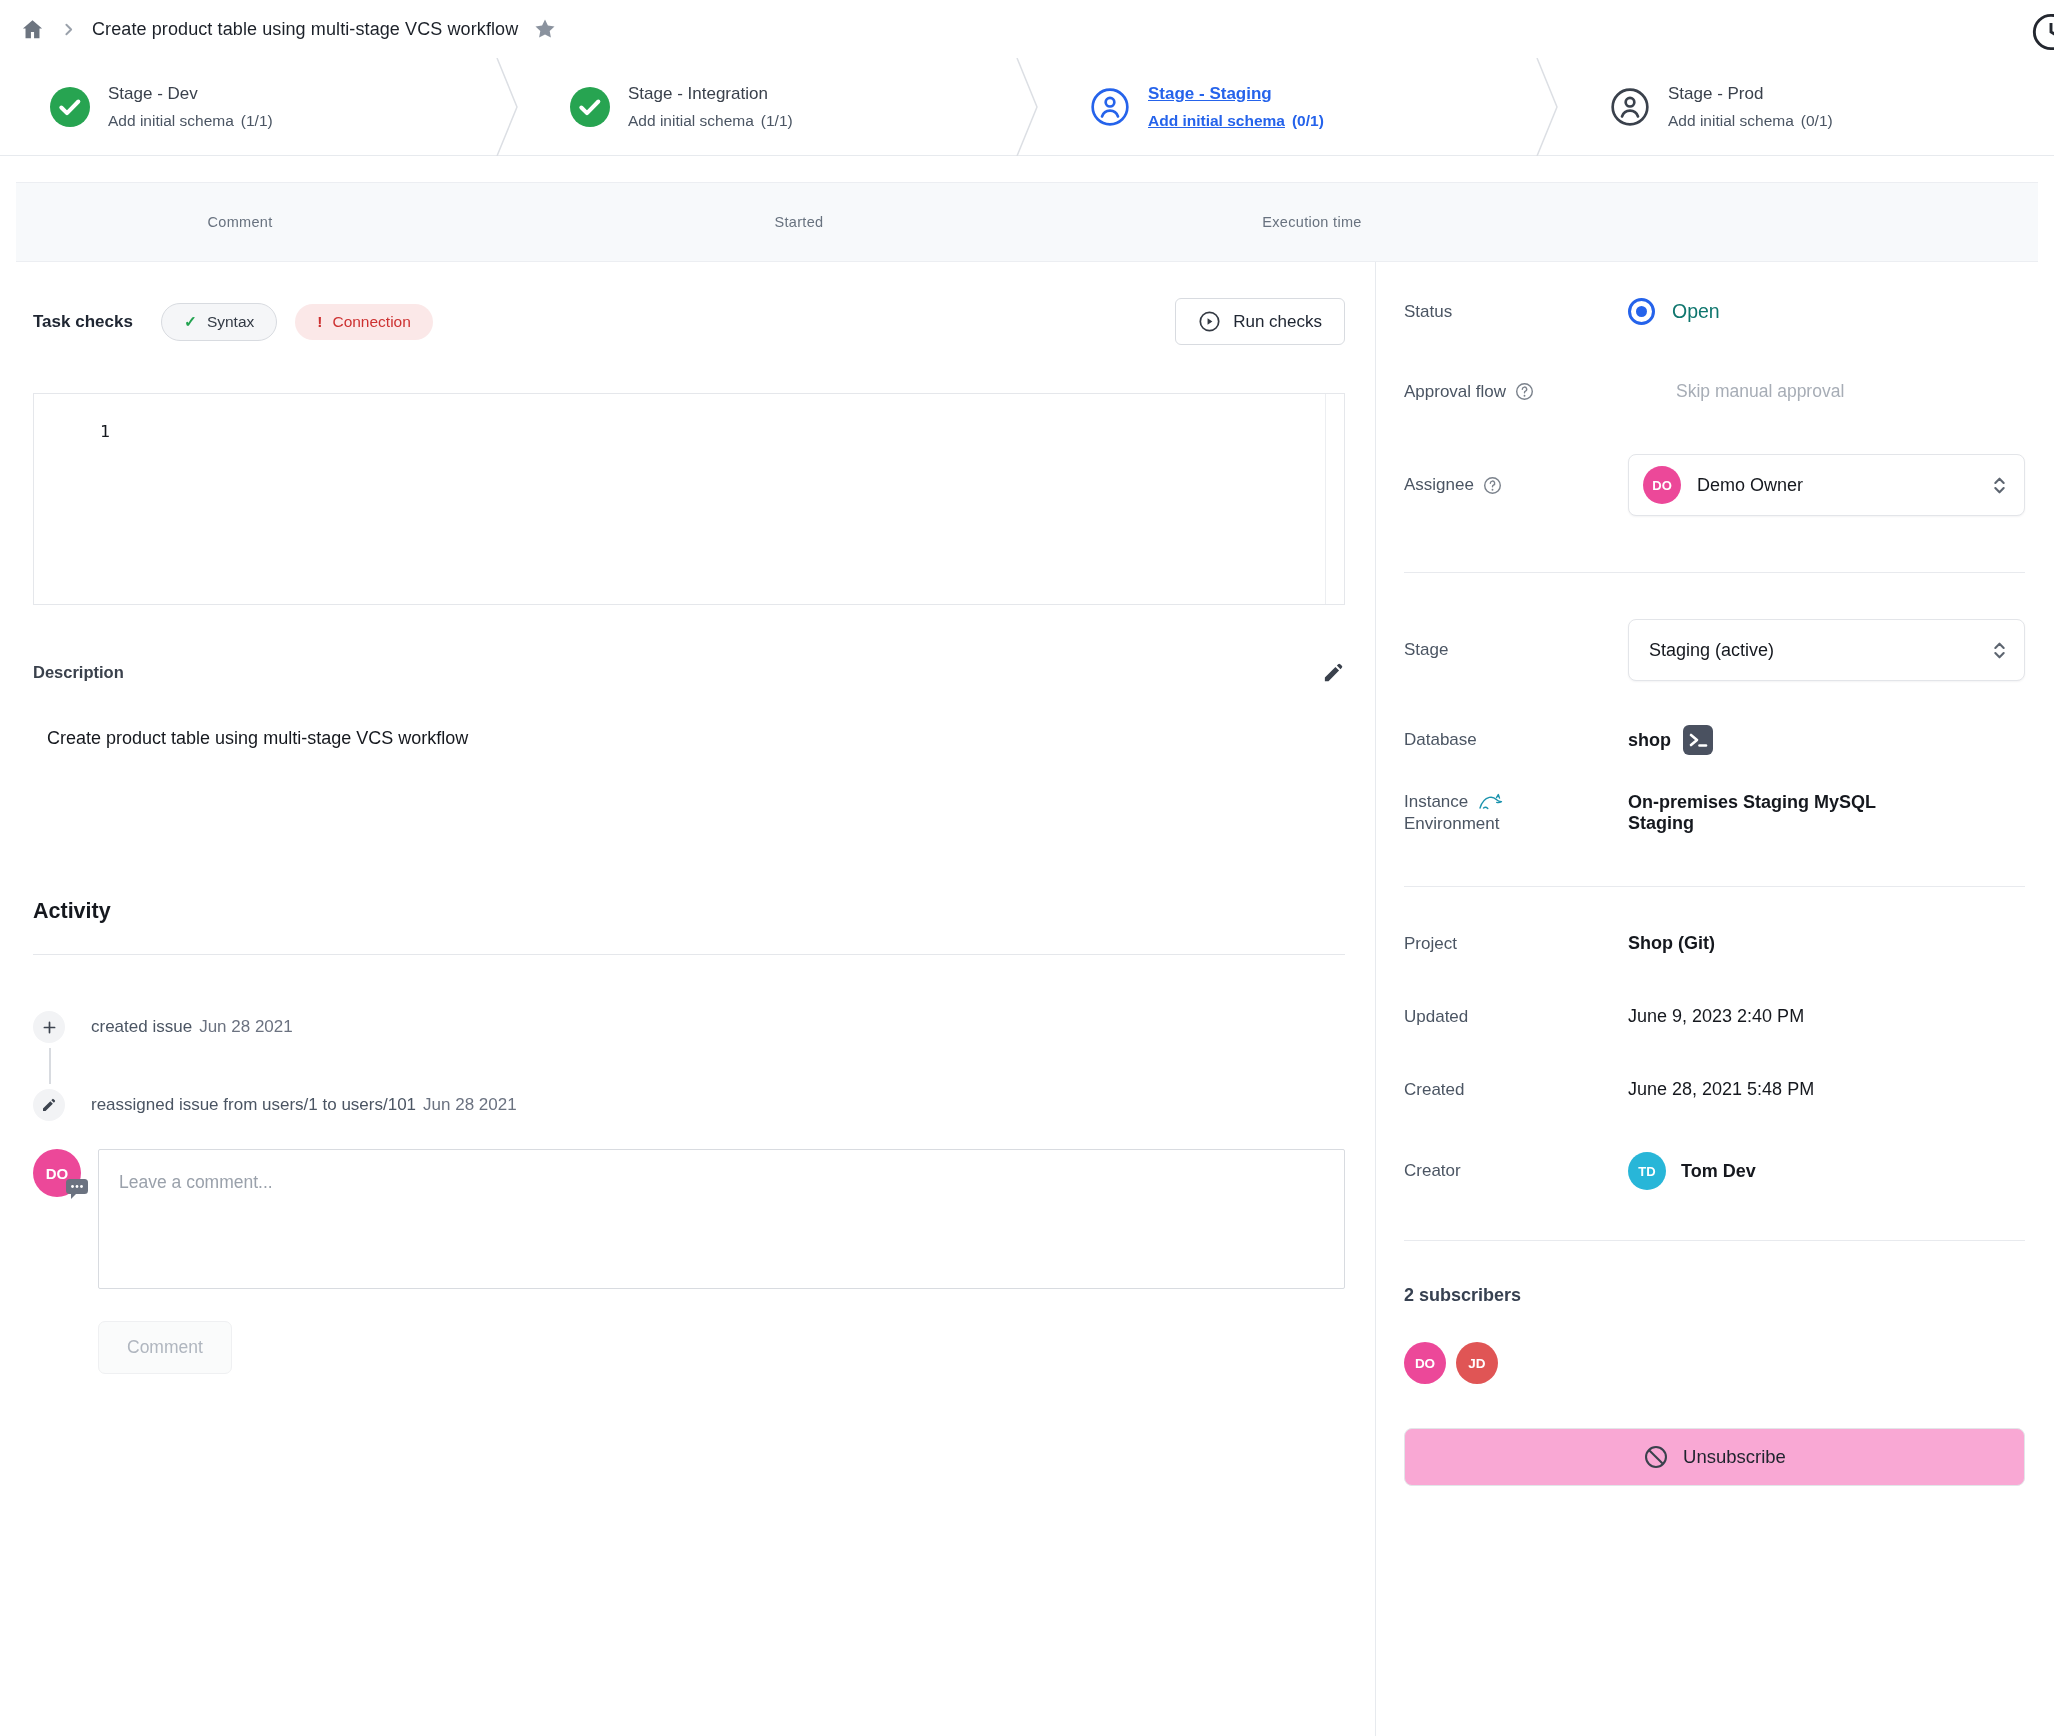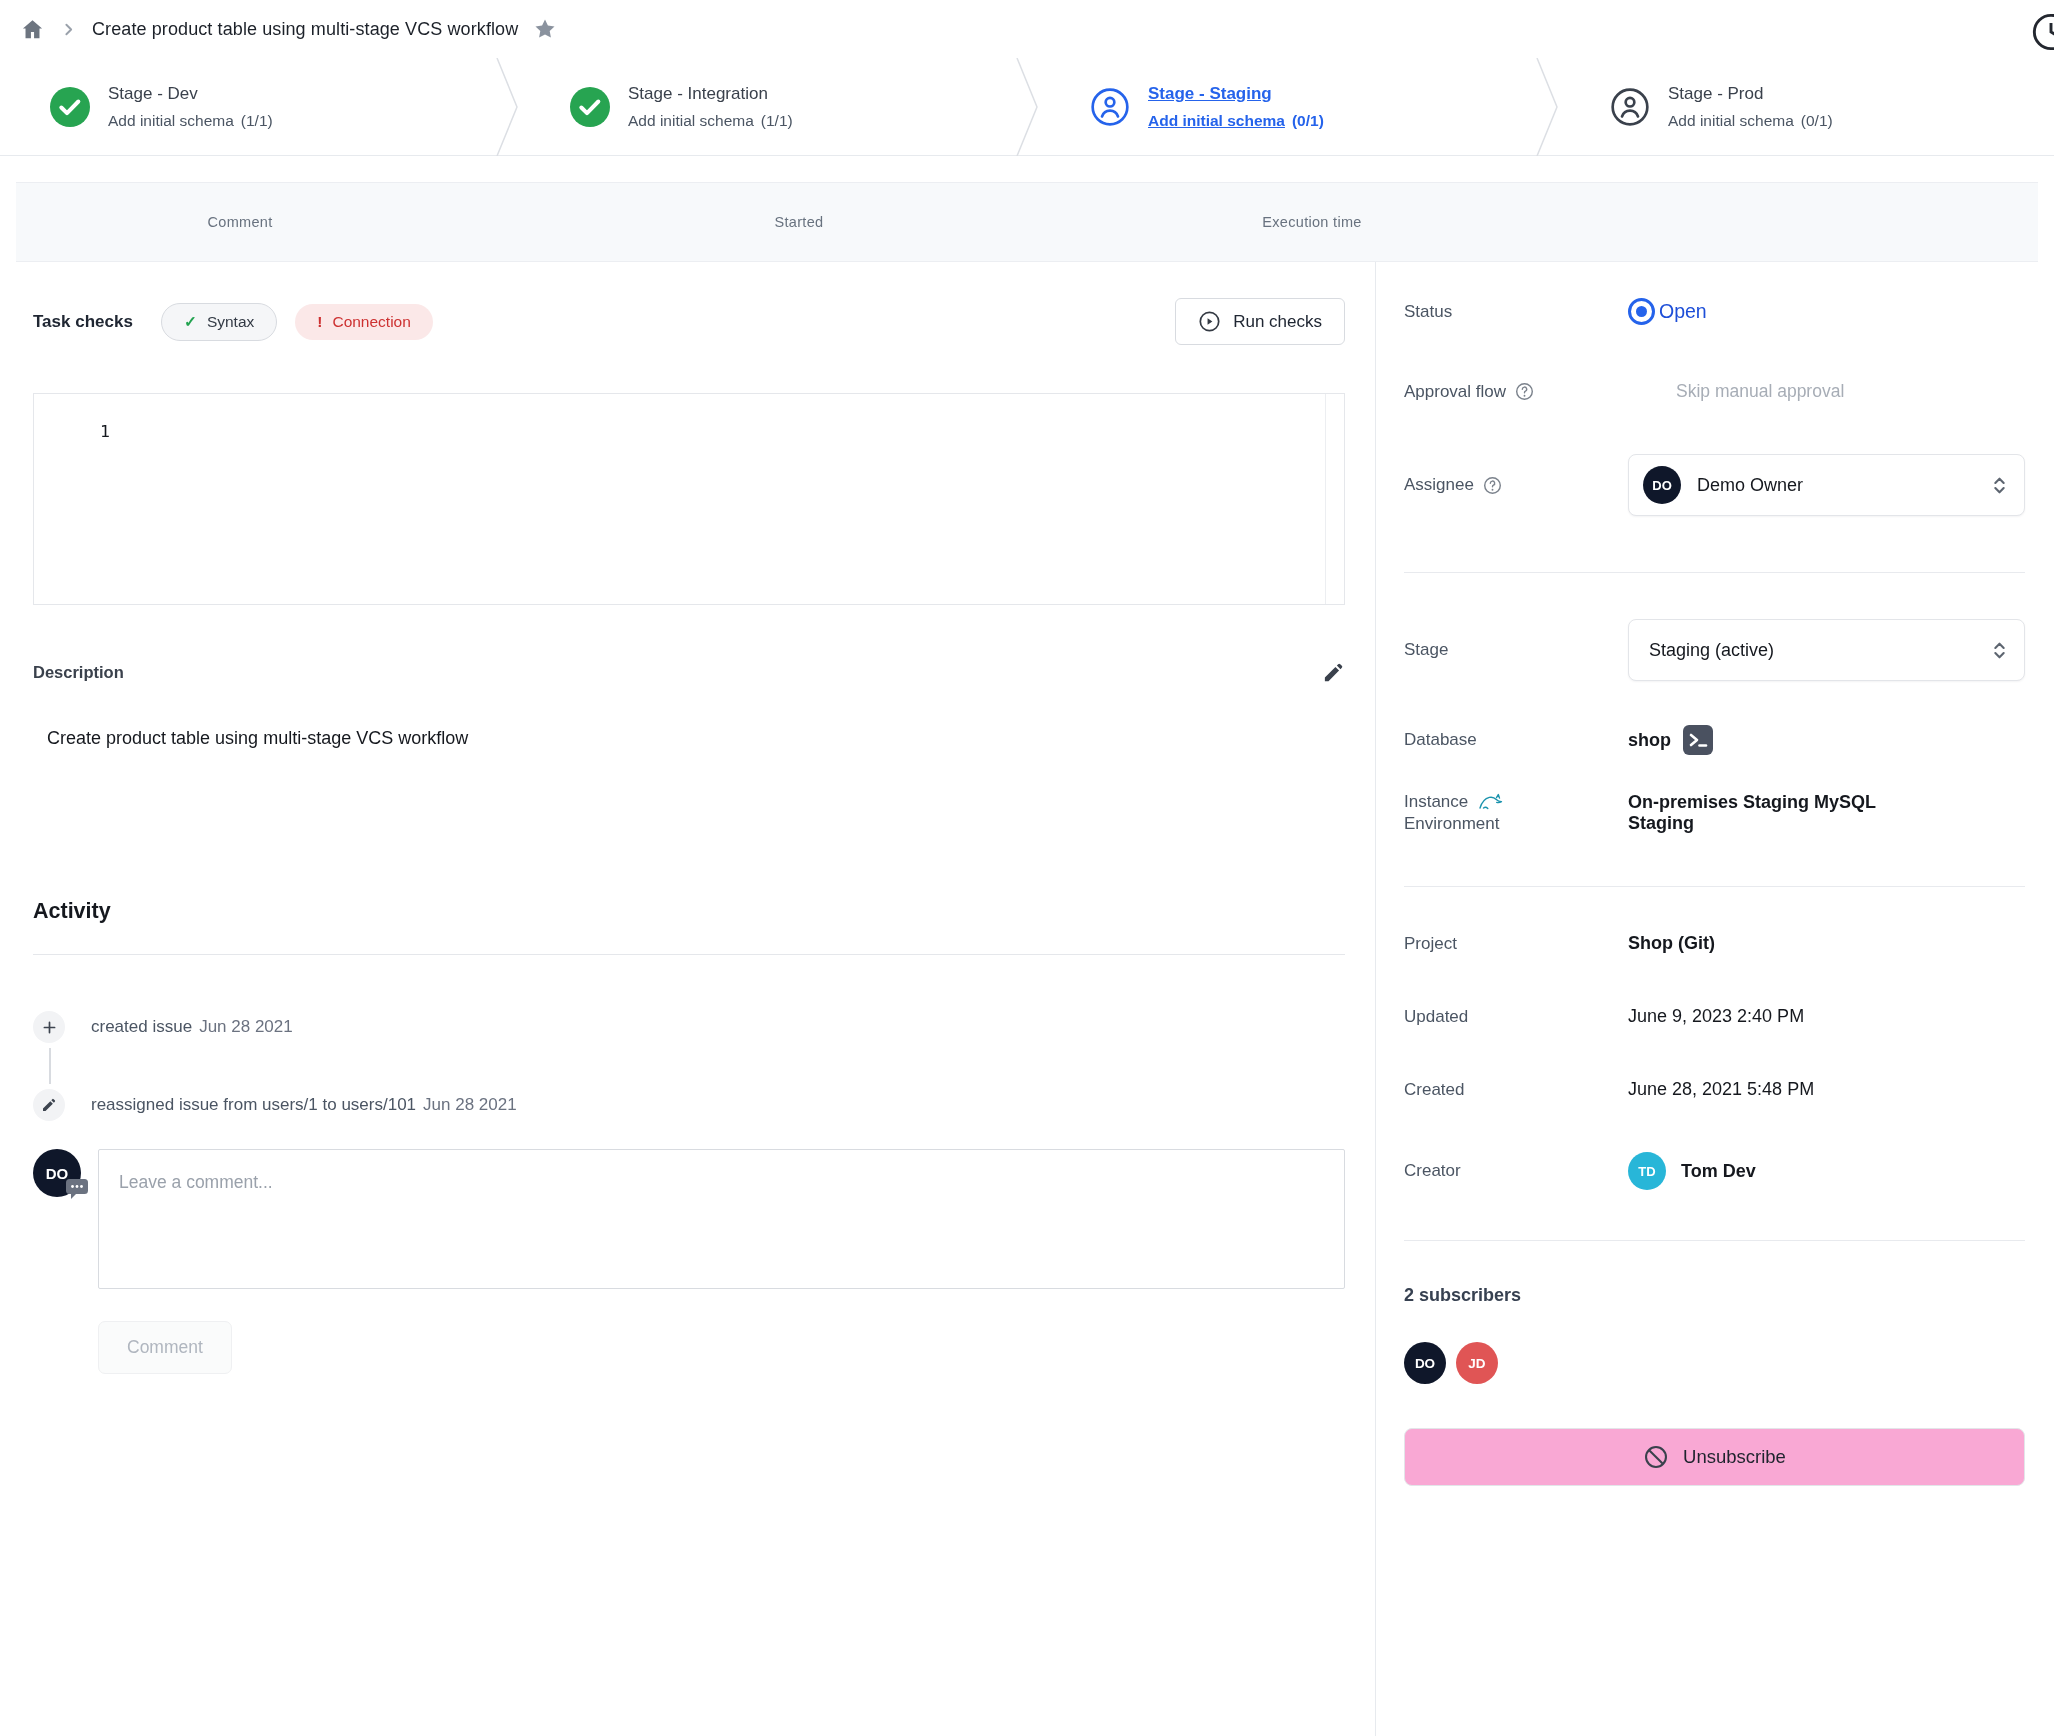--- a/index.html
+++ b/index.html
@@ -69,21 +69,21 @@
   .event { display:flex; align-items:center; gap:26px; }
   .event-icon { width:32px; height:32px; border-radius:50%; background:#f2f3f5;
     display:flex; align-items:center; justify-content:center; flex:none; }
   .event-text { font-size:17px; color:#4b5563; }
   .event-date { font-size:17px; color:#6b7280; margin-left:7px; }
   .connector { width:1.5px; height:36px; background:#d8dbe0; margin:5px 0 5px 16px; }
 
   .comment-row { margin-top:28px; display:flex; align-items:flex-start; }
   .avatar { border-radius:50%; color:#fff; font-weight:700; display:flex;
     align-items:center; justify-content:center; flex:none; }
-  .avatar-green { background:#0f172a; }
+  .avatar-green { background:#ec4899; }
   .avatar-red { background:#e05555; }
   .avatar-cyan { background:#28b6d8; }
   .comment-avatar-wrap { position:relative; width:48px; height:48px; flex:none; }
   .comment-avatar-wrap .avatar { width:48px; height:48px; font-size:15px; }
   .avatar-badge { position:absolute; right:-8px; bottom:-3px; }
   .comment-input { flex:1; margin-left:17px; height:140px; border:1px solid #d8dbe0;
     border-radius:2px; padding:22px 20px; font-size:17.5px; font-family:inherit;
     color:#15181e; resize:none; outline:none; }
   .comment-input::placeholder { color:#9aa1ab; }
   .comment-btn { margin:32px 0 0 65px; background:#fafbfb; border:1px solid #efF0f2;
@@ -95,21 +95,21 @@
   .slabel { width:224px; flex:none; color:#4b5563; font-size:17px; font-weight:500;
     display:flex; align-items:center; gap:9px; }
   .slabel-2l { flex-direction:column; align-items:flex-start; gap:9px; }
   .slabel-2l .l1 { display:flex; align-items:center; gap:9px; }
   .svalue { flex:1; display:flex; align-items:center; min-width:0; }
   .sdivider { border:none; border-top:1px solid #e8eaee; margin:52px 8px 46px 0; }
 
   .radio { width:27px; height:27px; border:3px solid #2563eb; border-radius:50%;
     display:flex; align-items:center; justify-content:center; cursor:pointer; }
   .radio .dot { width:11px; height:11px; border-radius:50%; background:#2563eb; }
-  .status-open { font-size:19.5px; color:#1d4ed8; margin-left:4px; }
+  .status-open { font-size:19.5px; color:#0f766e; margin-left:17px; }
 
   .muted-value { color:#a7adb6; font-size:17.5px; }
 
   .select { flex:1; margin-right:8px; height:62px; border:1px solid #e3e5e9; border-radius:8px;
     background:#fff; display:flex; align-items:center; padding:0 16px 0 14px;
     box-shadow:0 1px 2px rgba(16,24,40,.05); cursor:pointer; }
   .select .avatar { width:38px; height:38px; font-size:13px; }
   .select .sel-text { margin-left:16px; font-size:18px; color:#15181e; }
   .select .sel-text.no-av { margin-left:6px; }
   .select .chevrons { margin-left:auto; }

